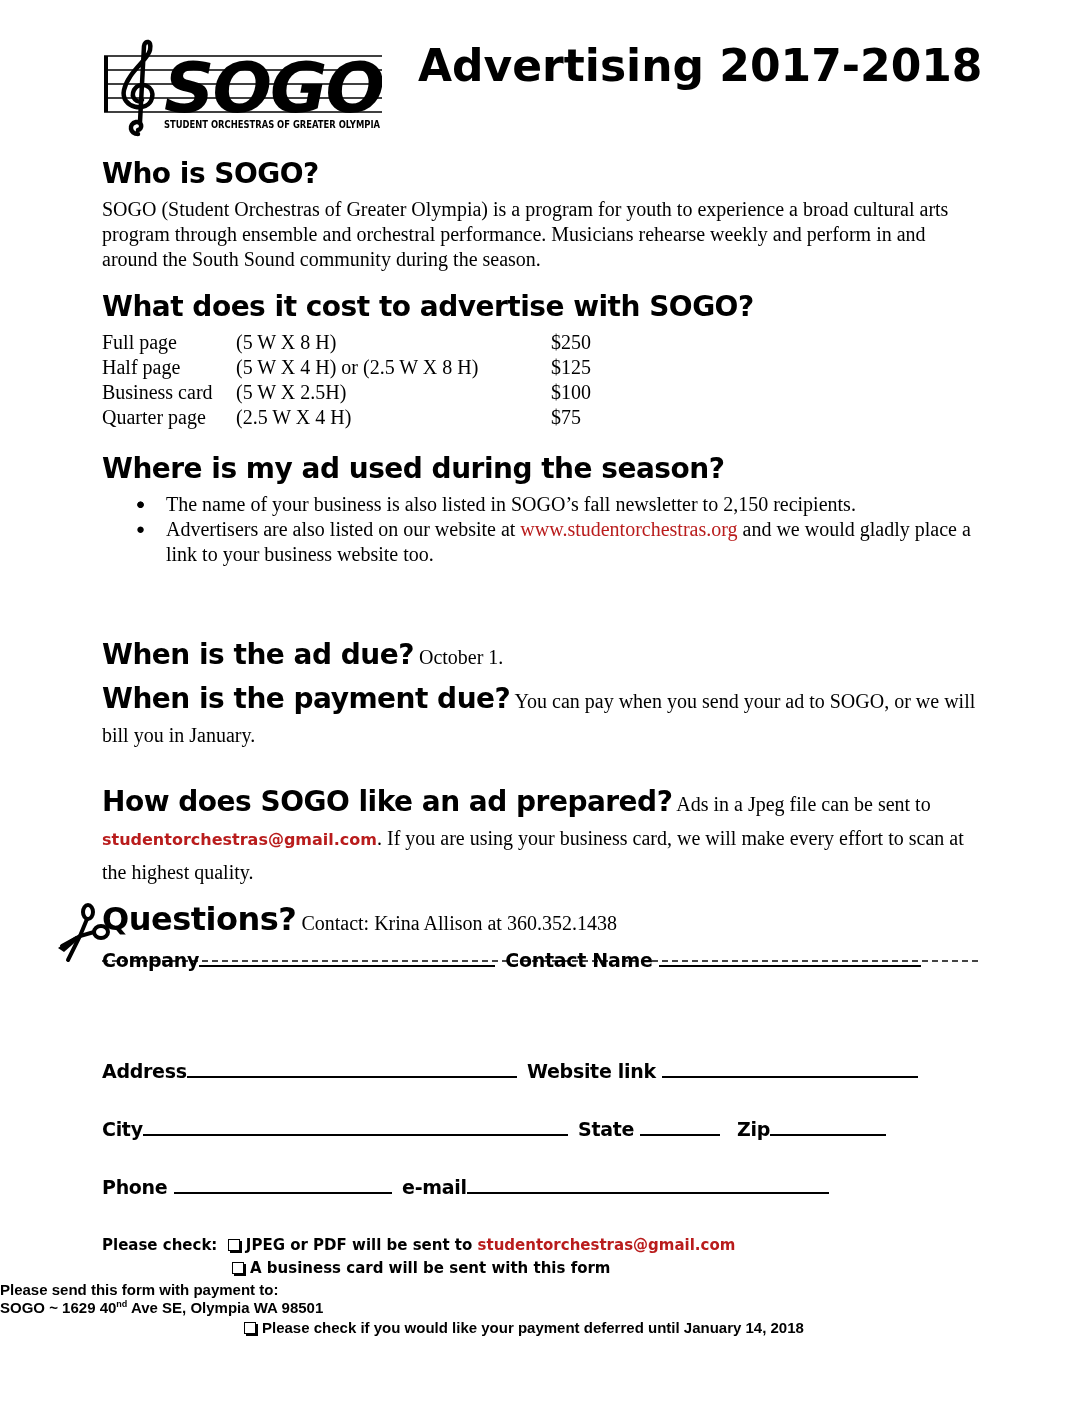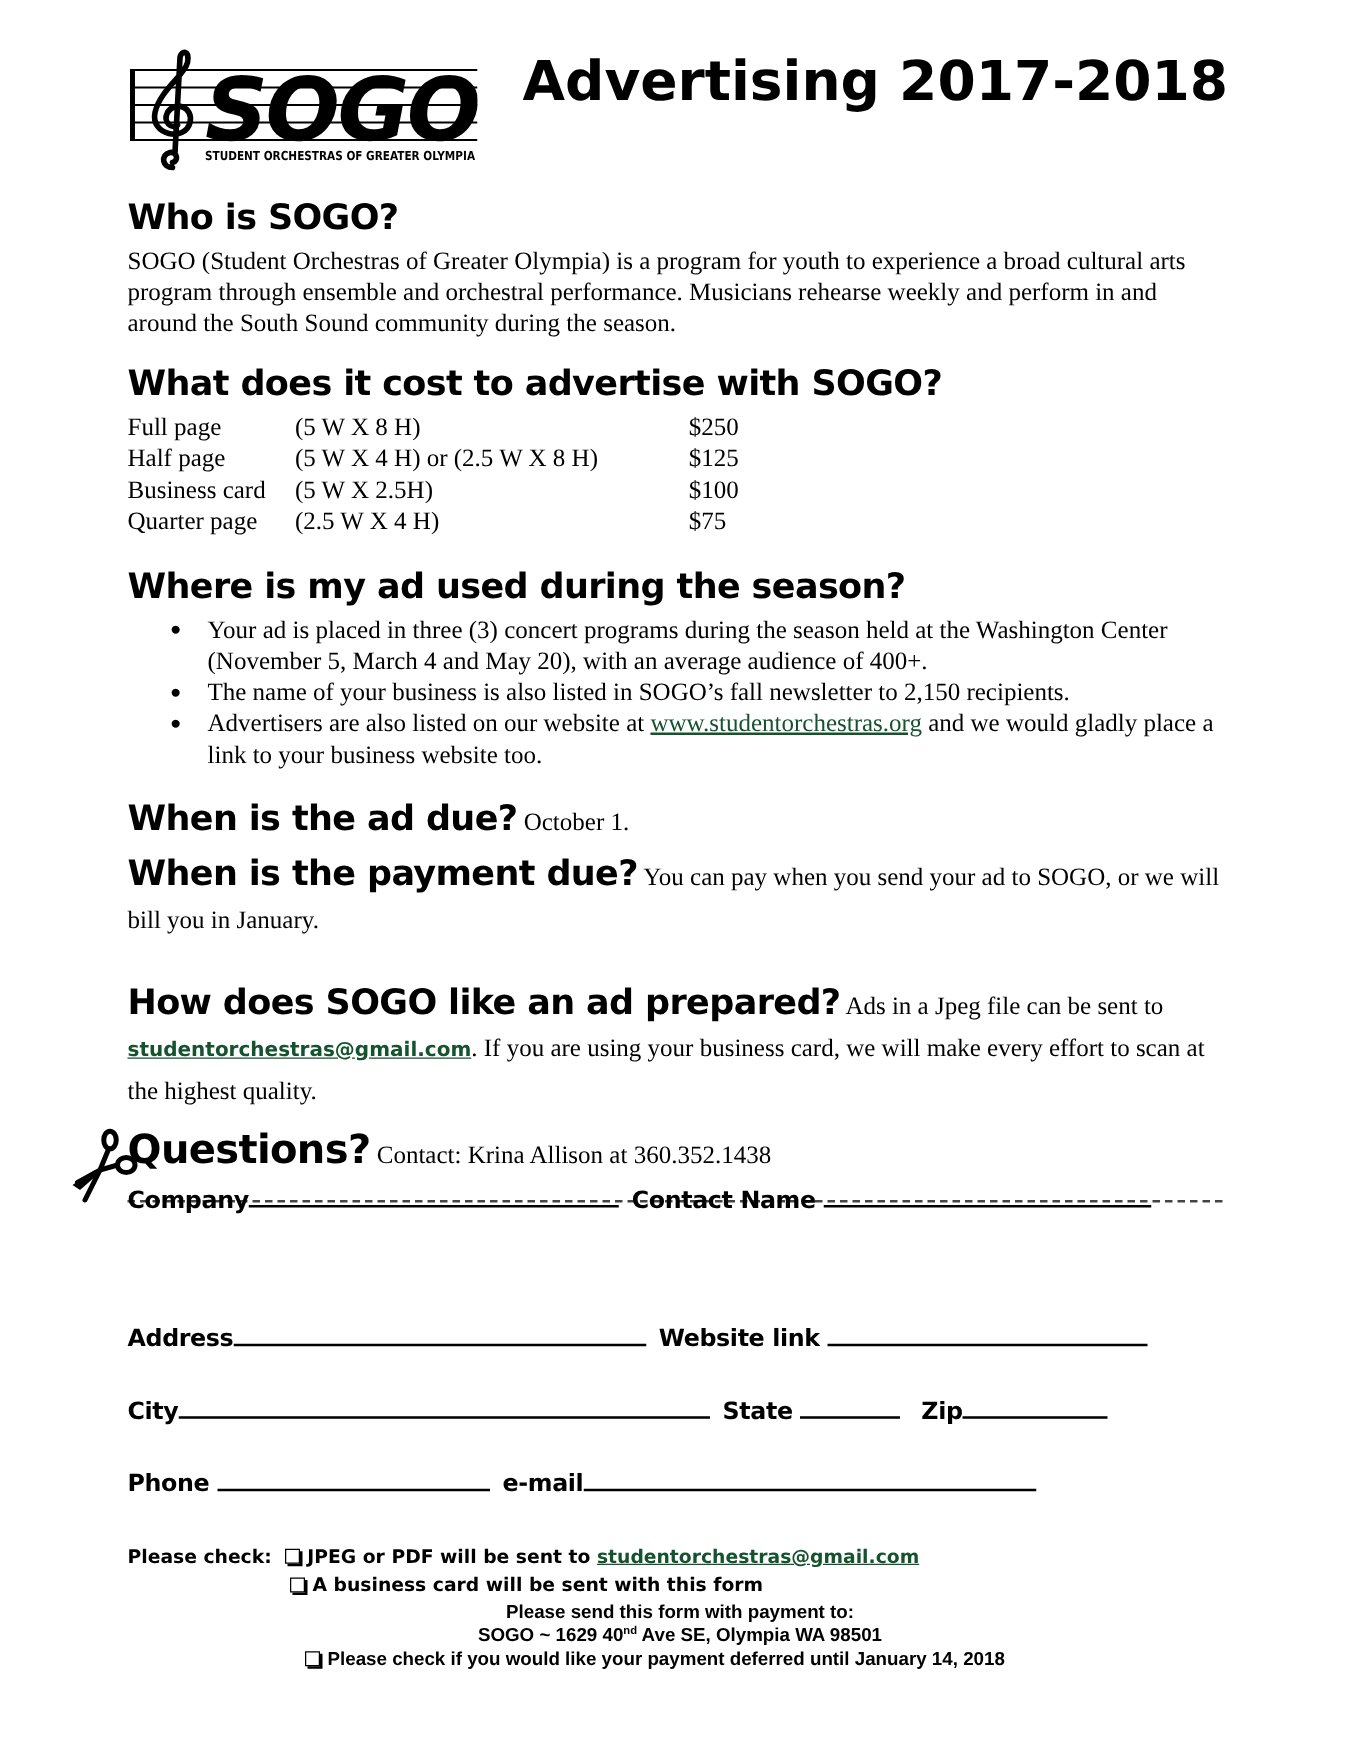--- a/index.html
+++ b/index.html
@@ -1,20 +1,20 @@
 <!DOCTYPE html>
 <html><head>
   <meta charset="utf-8">
   <style>
     html, body { margin: 0; padding: 0; background: #ffffff; }
     body { width: 1088px; height: 1408px; position: relative; overflow: hidden; color: #000; }
     .abs { position: absolute; }
     .serif { font-family: "Liberation Serif", "DejaVu Serif", serif; }
     .head { font-family: "DejaVu Sans", "Liberation Sans", sans-serif; font-weight: bold; letter-spacing: -0.5px; }
-    .link { color: #14532d; text-decoration: underline; }
+    .link { color: #b91c1c; }
 
     
     #logo { left: 100px; top: 38px; width: 282px; height: 100px; }
 
     #title { left: 418px; top: 40px; font-size: 44px; white-space: nowrap; letter-spacing: 0px; }
 
     .h2 { font-size: 28px; white-space: nowrap; line-height: 1; }
     .body { font-size: 20px; line-height: 25px; }
 
     #who-h { left: 102px; top: 160px; }
@@ -42,21 +42,21 @@
 
     #q-line { left: 102px; top: 900px; white-space: nowrap; }
     #scissors { left: 54px; top: 902px; width: 58px; height: 62px; }
     #cut-line { left: 102px; top: 960px; width: 876px; height: 0; border-top: 2px dashed #444; }
 
     .form-row { position: absolute; left: 102px; font-family: "DejaVu Sans", "Liberation Sans", sans-serif; font-weight: bold; font-size: 19px; white-space: nowrap; letter-spacing: -0.3px; }
     .blank { display: inline-block; border-bottom: 2px solid #000; height: 14px; vertical-align: baseline; margin: 0 4px 0 0; }
 
     .check-row { position: absolute; font-family: "DejaVu Sans", "Liberation Sans", sans-serif; font-weight: bold; font-size: 15px; white-space: nowrap; text-align: right; }
     .chk { display: inline-block; width: 10px; height: 10px; border: 1px solid #000; box-shadow: 2px 2px 0 #000; margin-right: 6px; vertical-align: -1px; background: #fff; }
-    .footer-line { position: absolute; font-family: "Liberation Sans", "DejaVu Sans", sans-serif; font-weight: bold; font-size: 15px; white-space: nowrap; text-align: center; }
+    .footer-line { position: absolute; font-family: "Liberation Sans", "DejaVu Sans", sans-serif; font-weight: bold; font-size: 15px; white-space: nowrap; text-align: left; }
     sup { font-size: 9px; }
   </style>
 </head>
 <body>
 
 <div id="logo" class="abs">
   <svg width="282" height="100" viewBox="0 0 282 100">
 
     <g stroke="#000" stroke-width="1.6">
       <line x1="4" y1="18" x2="282" y2="18"></line>
@@ -98,21 +98,20 @@
 <div class="price-row serif" style="top:406px;">
   <span class="c1">Quarter page</span>
   <span class="c2">(2.5 W X 4 H)</span>
   <span class="c3">$75</span>
 </div>
 
 <div id="where-h" class="abs head h2">Where is my ad used during the season?</div>
 <ul id="where-list" class="abs serif">
   <li>
     <span class="bullet">●</span>
-    <span>Your ad is placed in three (3) concert programs during the season held at the Washington Center (November 5, March 4 and May 20), with an average audience of 400+.</span>
   </li>
   <li>
     <span class="bullet">●</span>
     <span>The name of your business is also listed in SOGO’s fall newsletter to 2,150 recipients.</span>
   </li>
   <li>
     <span class="bullet">●</span>
     <span>Advertisers are also listed on our website at </span><a class="link">www.studentorchestras.org</a><span> and we would gladly place a link to your business website too.</span>
   </li>
 </ul>

